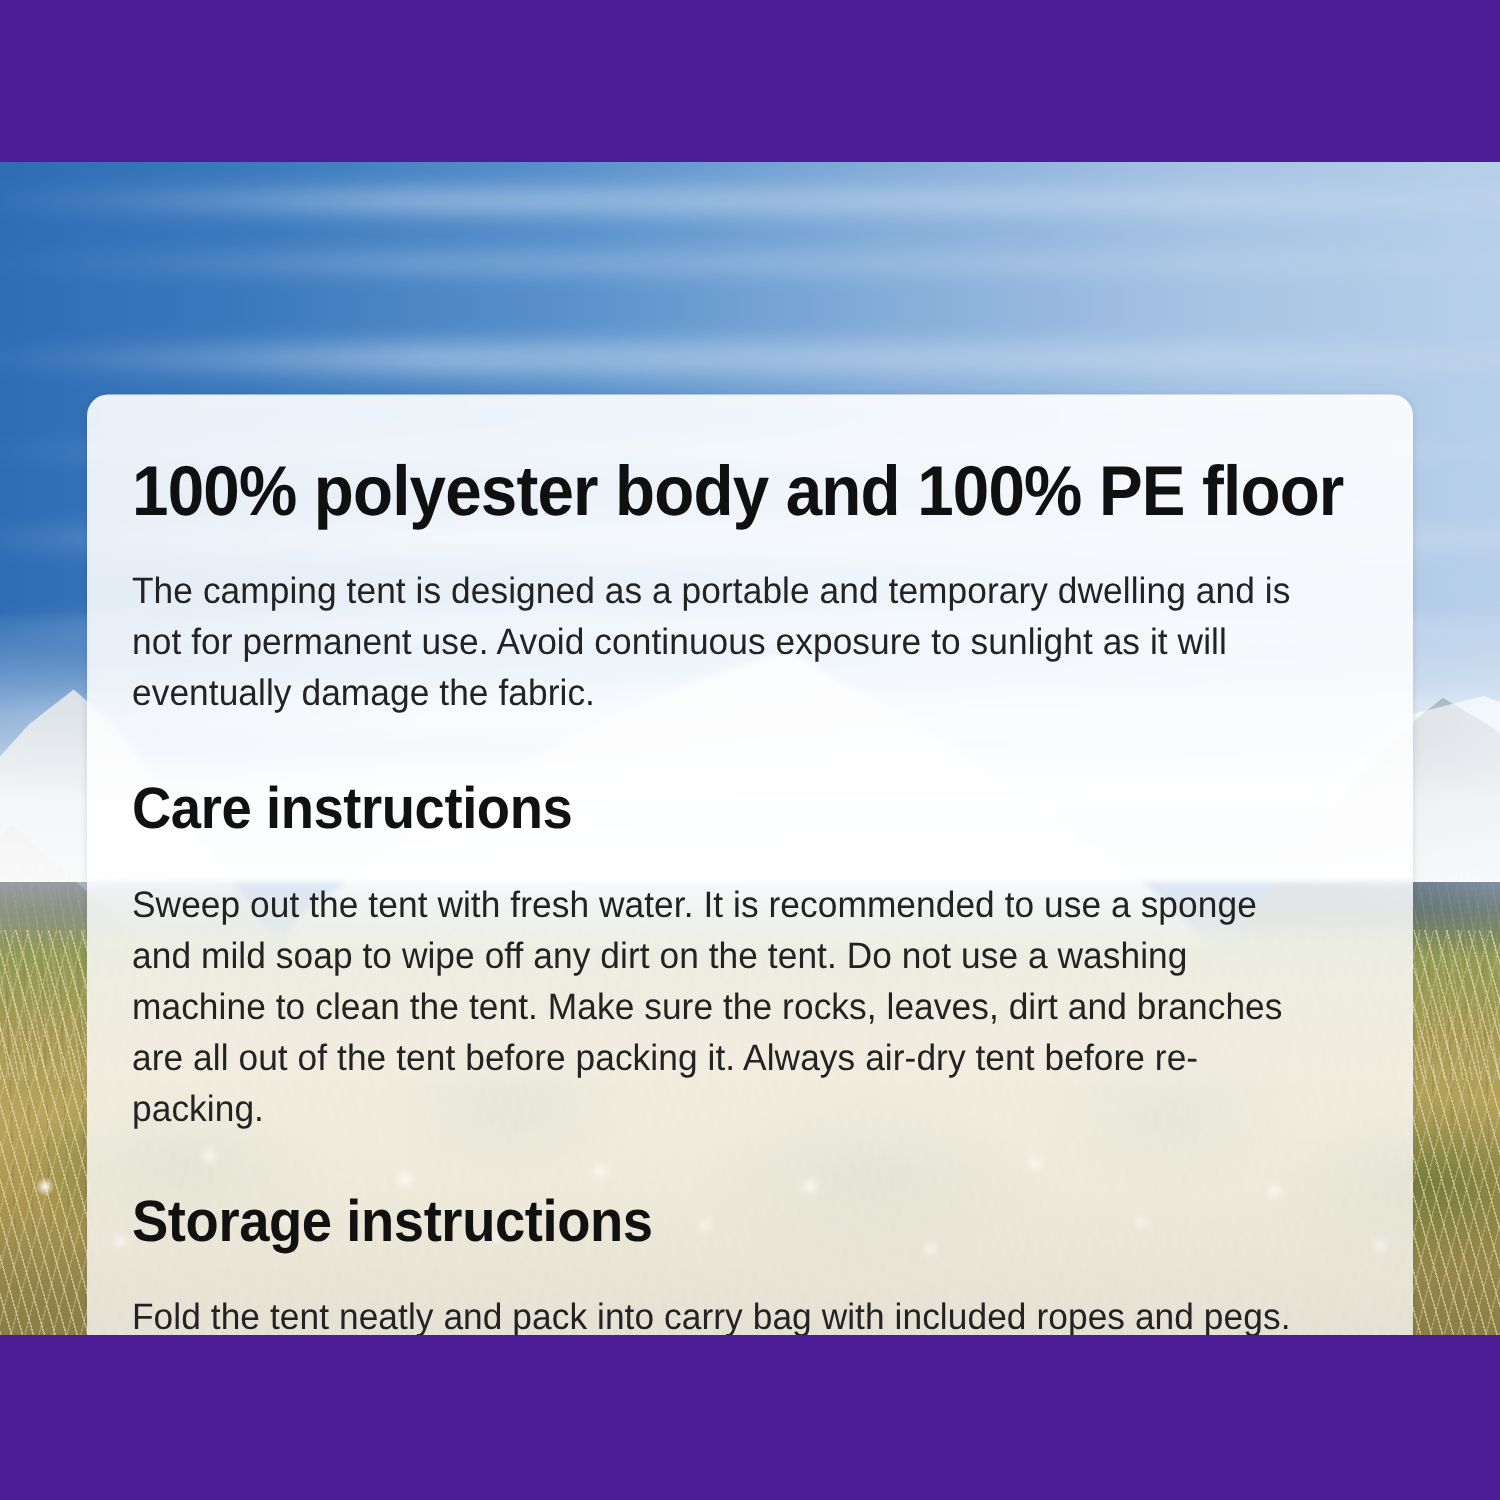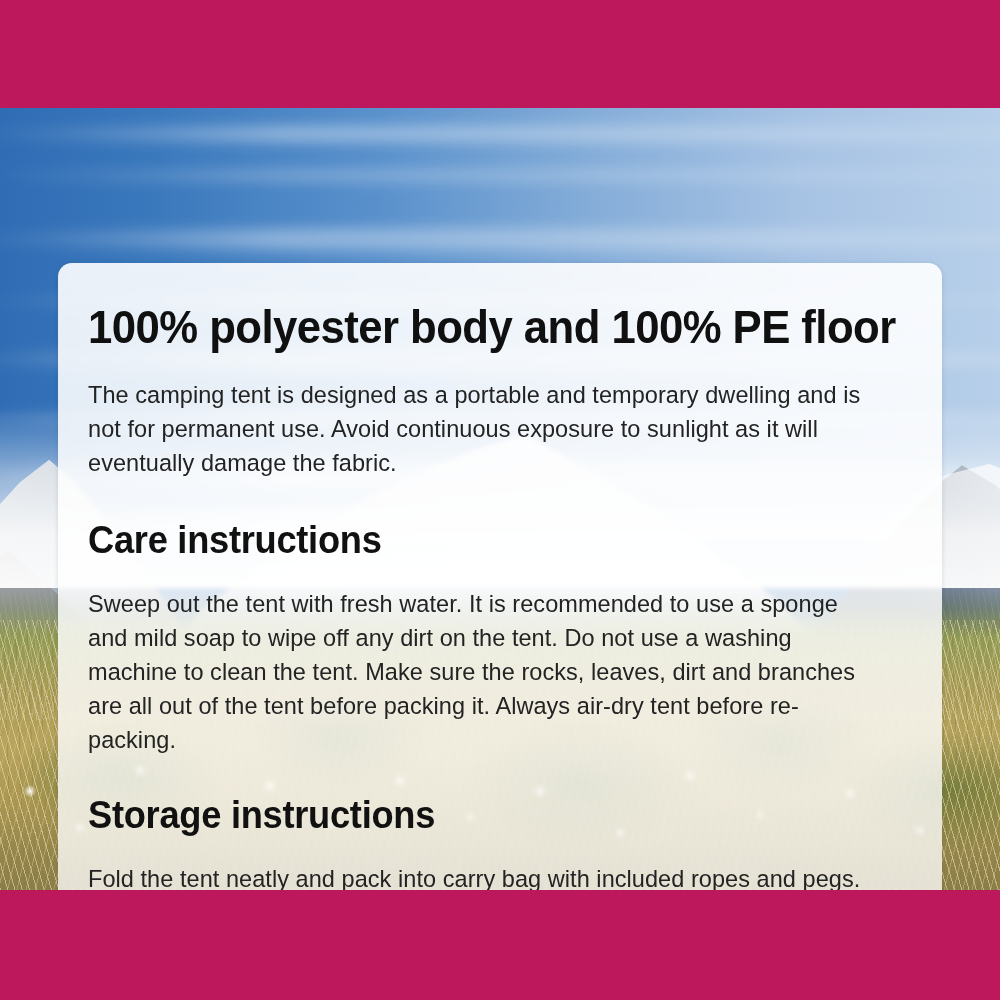--- a/index.html
+++ b/index.html
@@ -11,21 +11,21 @@
     width: 1000px;
     height: 1000px;
     overflow: hidden;
     font-family: "Liberation Sans", sans-serif;
   }
 
   #stage {
     position: relative;
     width: 1000px;
     height: 1000px;
-    background: #be185d;
+    background: #4c1d95;
   }
 
   
   .photo {
     position: absolute;
     left: 0;
     top: 108px;
     width: 1000px;
     height: 782px;
     overflow: hidden;

